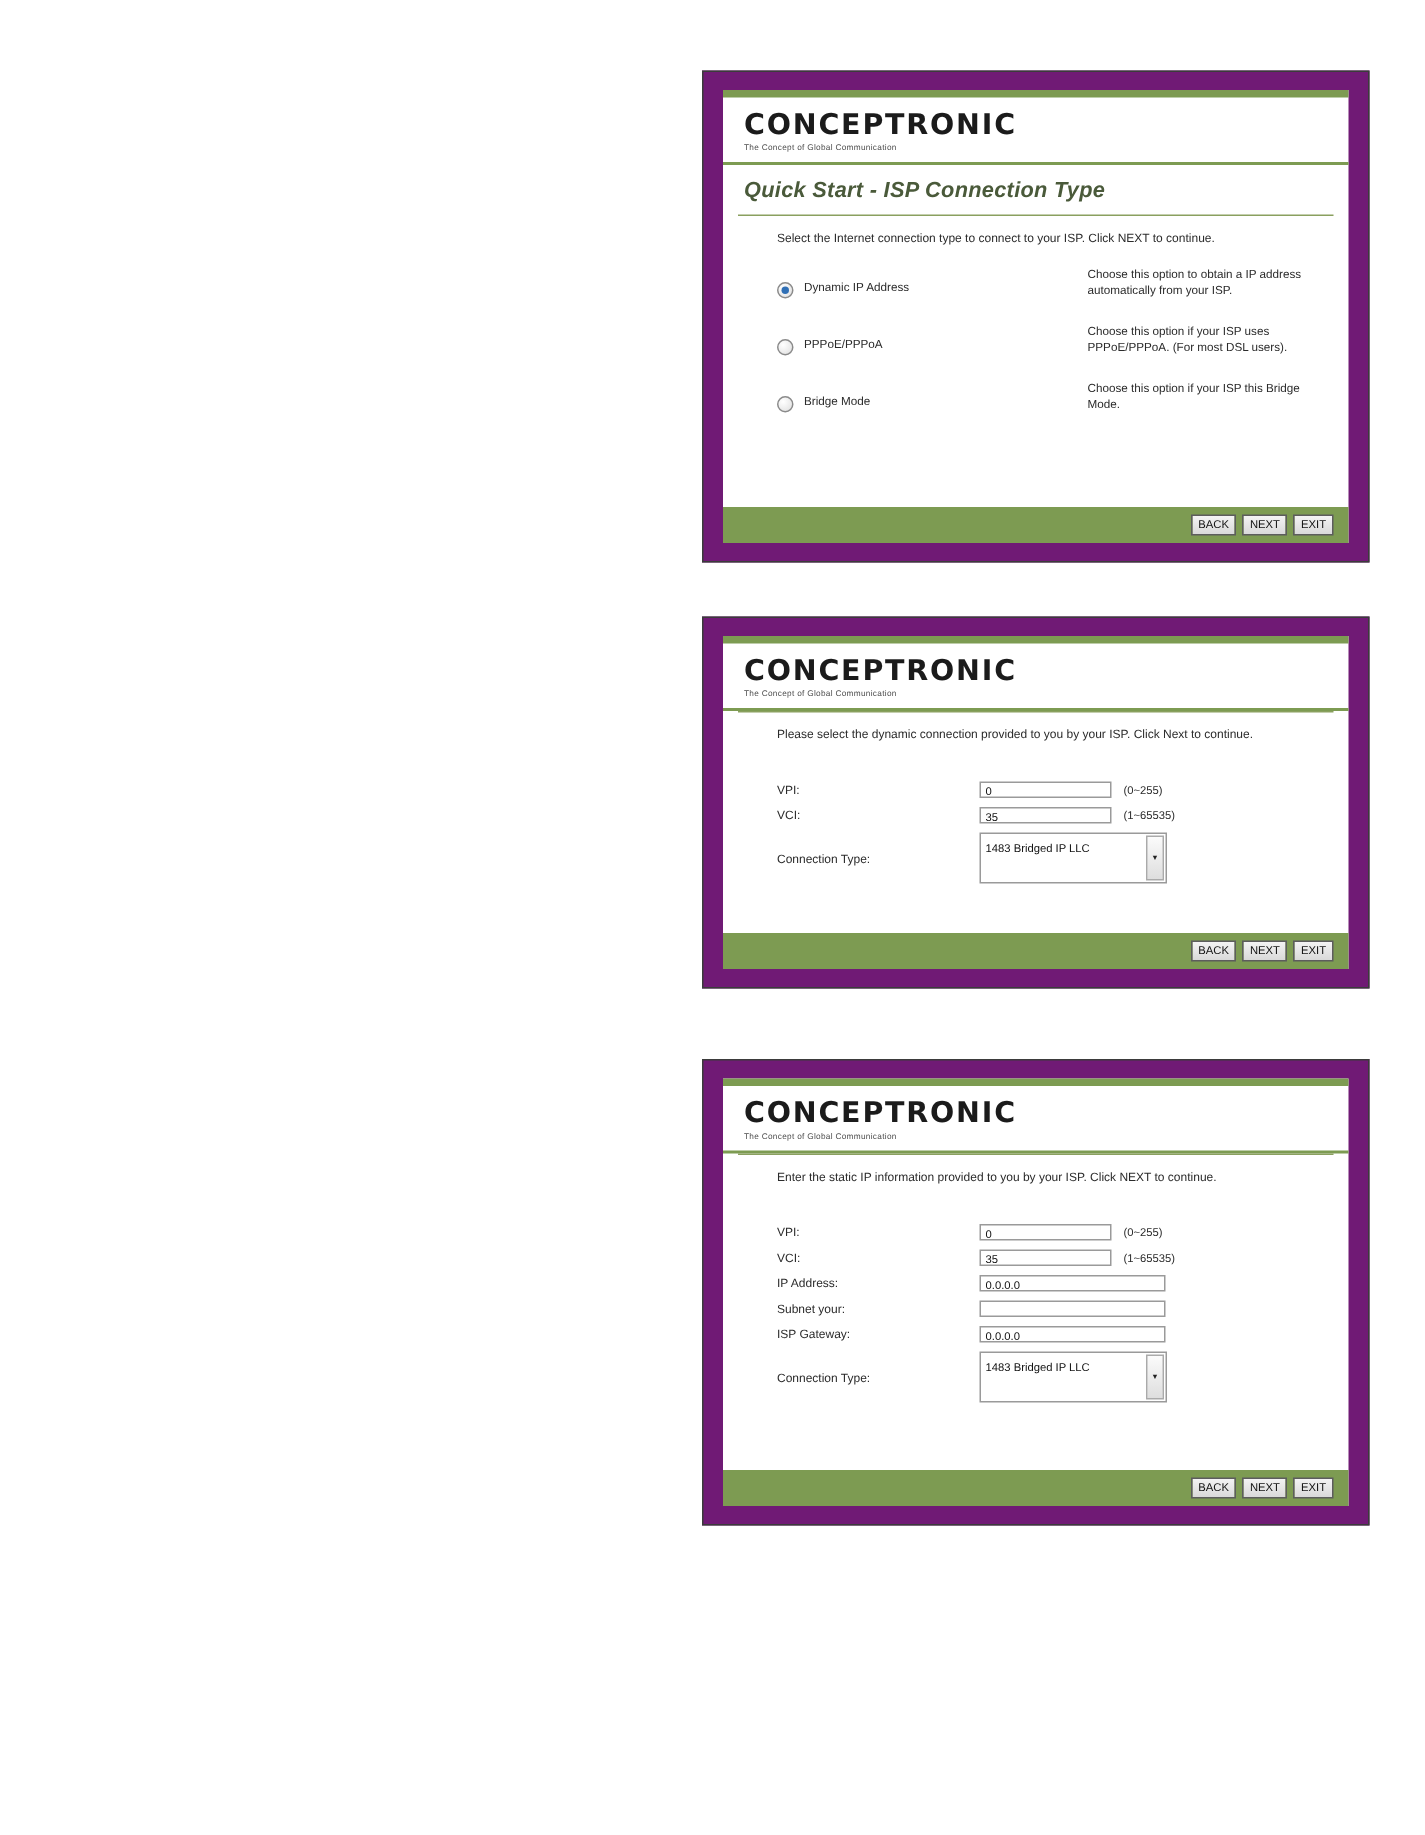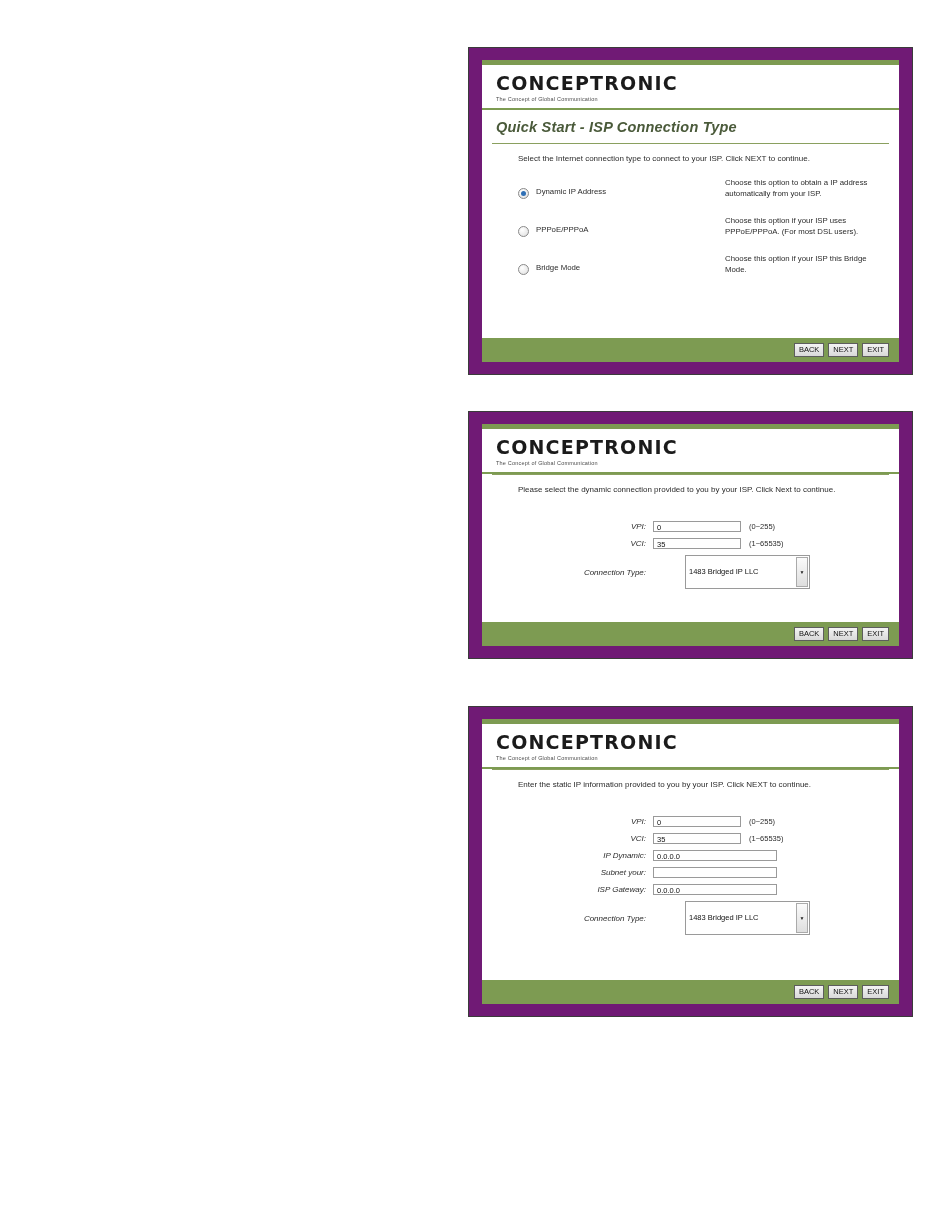--- a/index.html
+++ b/index.html
@@ -144,26 +144,24 @@
 
   
   .form-area { padding: 12px 0 6px 0; }
   .form-row {
     display: flex;
     align-items: center;
     margin-bottom: 6px;
   }
   .form-label {
     width: 128px;
-    text-align: right;
     padding-right: 7px;
     font-size: 8px;
     color: #2b2b2b;
     flex: 0 0 128px;
-    font-style: italic;
   }
   .input {
     border: 1px solid #9a9a9a;
     background: #ffffff;
     height: 11px;
     font-size: 7.5px;
     line-height: 11px;
     padding: 0 3px;
     color: #111;
     box-sizing: border-box;
@@ -180,22 +178,21 @@
     background: #ffffff;
     height: 12px;
     width: 125px;
     font-size: 7.5px;
     line-height: 12px;
     padding: 16px 3px;
     color: #111;
     position: relative;
     box-sizing: border-box;
     display: flex;
-    align-items: center;
-    margin-left: 32px;
+    align-items: flex-end;
   }
   .select .arrow {
     position: absolute;
     right: 1px;
     top: 1px;
     bottom: 1px;
     width: 12px;
     background: linear-gradient(#fbfbfb, #dedede);
     border: 1px solid #aaaaaa;
     box-sizing: border-box;
@@ -353,21 +350,21 @@
             <div class="form-label">VPI:</div>
             <div class="input w-small">0</div>
             <div class="hint">(0~255)</div>
           </div>
           <div class="form-row">
             <div class="form-label">VCI:</div>
             <div class="input w-small">35</div>
             <div class="hint">(1~65535)</div>
           </div>
           <div class="form-row">
-            <div class="form-label">IP Dynamic:</div>
+            <div class="form-label">IP Address:</div>
             <div class="input w-long">0.0.0.0</div>
           </div>
           <div class="form-row">
             <div class="form-label">Subnet your:</div>
             <div class="input w-long"></div>
           </div>
           <div class="form-row">
             <div class="form-label">ISP Gateway:</div>
             <div class="input w-long">0.0.0.0</div>
           </div>

